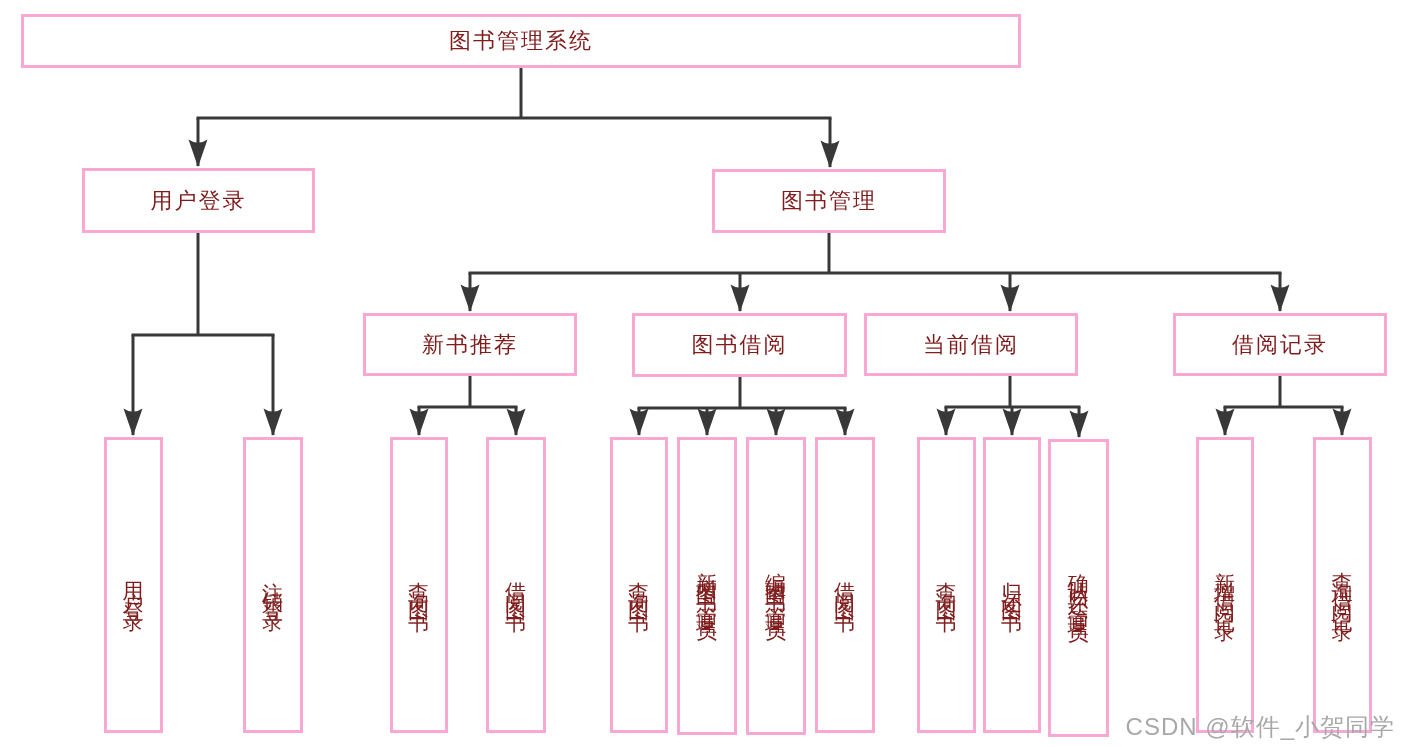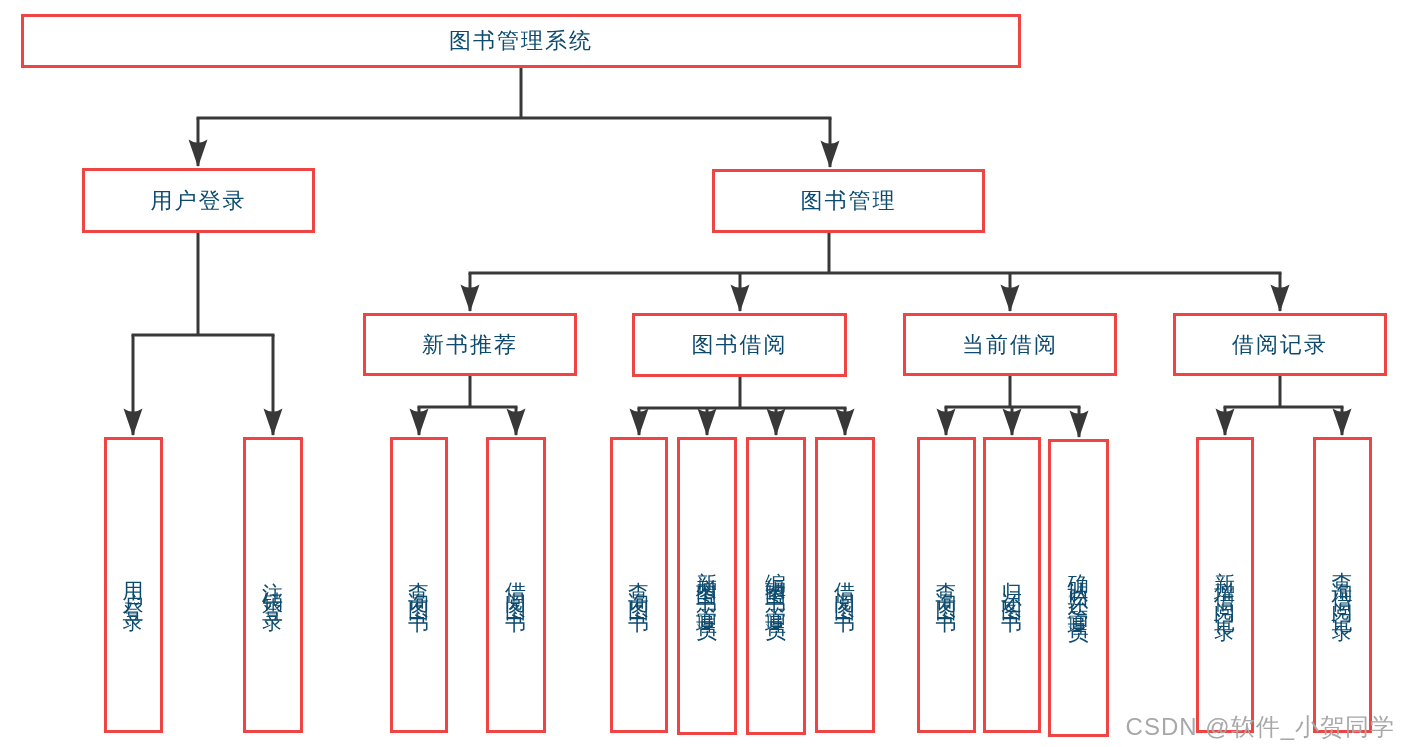--- a/index.html
+++ b/index.html
@@ -15,26 +15,26 @@
     width: 1405px; height: 747px;
   }
   svg.connectors {
     position: absolute; left: 0; top: 0;
     width: 1405px; height: 747px;
     pointer-events: none;
   }
   .node {
     position: absolute;
     box-sizing: border-box;
-    border: 3px solid #ef4444;
+    border: 3px solid #f9a8d4;
     background: #ffffff;
     display: flex;
     align-items: center;
     justify-content: center;
-    color: #0c4a6e;
+    color: #7f1d1d;
   }
   .node.h .lbl {
     font-size: 22px;
     letter-spacing: 2px;
     white-space: nowrap;
   }
   .node.v .lbl {
     writing-mode: vertical-rl;
     text-orientation: mixed;
     font-size: 21px;
@@ -110,31 +110,31 @@
     </g>
   </svg>
 
   <div class="node h" style="left:21px; top:14px; width:1000px; height:54px;">
     <span class="lbl">图书管理系统</span>
   </div>
 
   <div class="node h" style="left:82px; top:168px; width:233px; height:65px;">
     <span class="lbl">用户登录</span>
   </div>
-  <div class="node h" style="left:712px; top:169px; width:273px; height:64px;">
+  <div class="node h" style="left:712px; top:169px; width:234px; height:64px;">
     <span class="lbl">图书管理</span>
   </div>
 
   <div class="node h" style="left:632px; top:313px; width:215px; height:64px;">
     <span class="lbl">图书借阅</span>
   </div>
   <div class="node h" style="left:363px; top:313px; width:214px; height:63px;">
     <span class="lbl">新书推荐</span>
   </div>
-  <div class="node h" style="left:903px; top:313px; width:214px; height:63px;">
+  <div class="node h" style="left:864px; top:313px; width:214px; height:63px;">
     <span class="lbl">当前借阅</span>
   </div>
   <div class="node h" style="left:1173px; top:313px; width:214px; height:63px;">
     <span class="lbl">借阅记录</span>
   </div>
 
   <div class="node v" style="left:104px; top:437px; width:59px; height:296px;">
     <span class="lbl">用户登录</span>
   </div>
   <div class="node v" style="left:243px; top:437px; width:60px; height:296px;">

